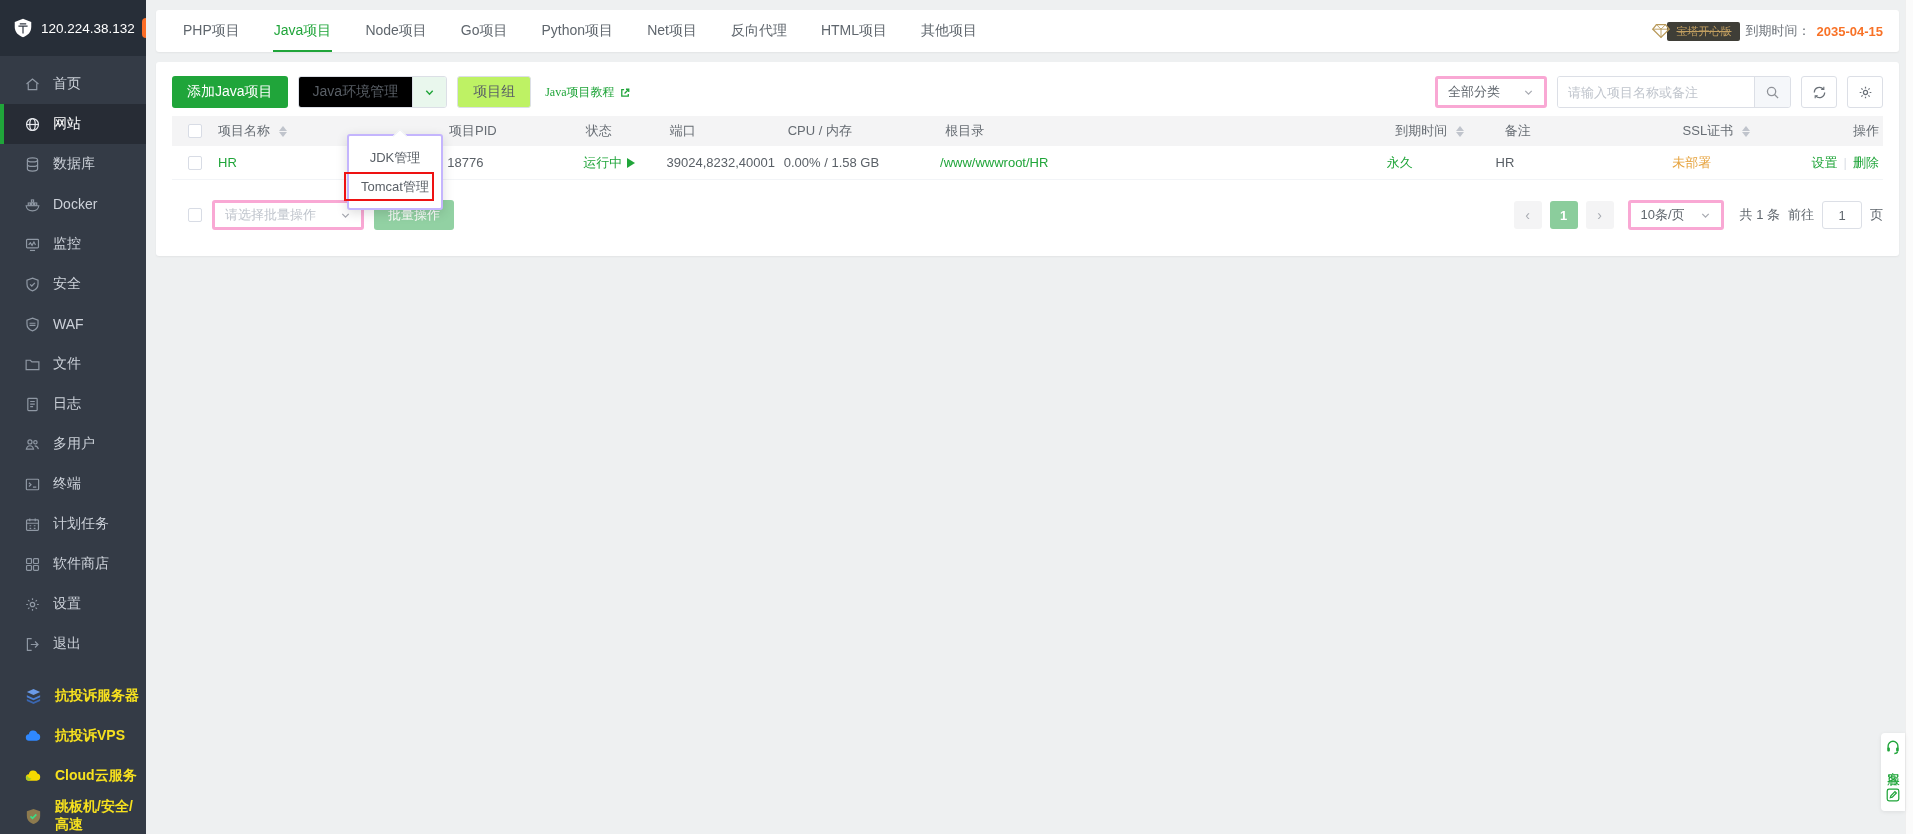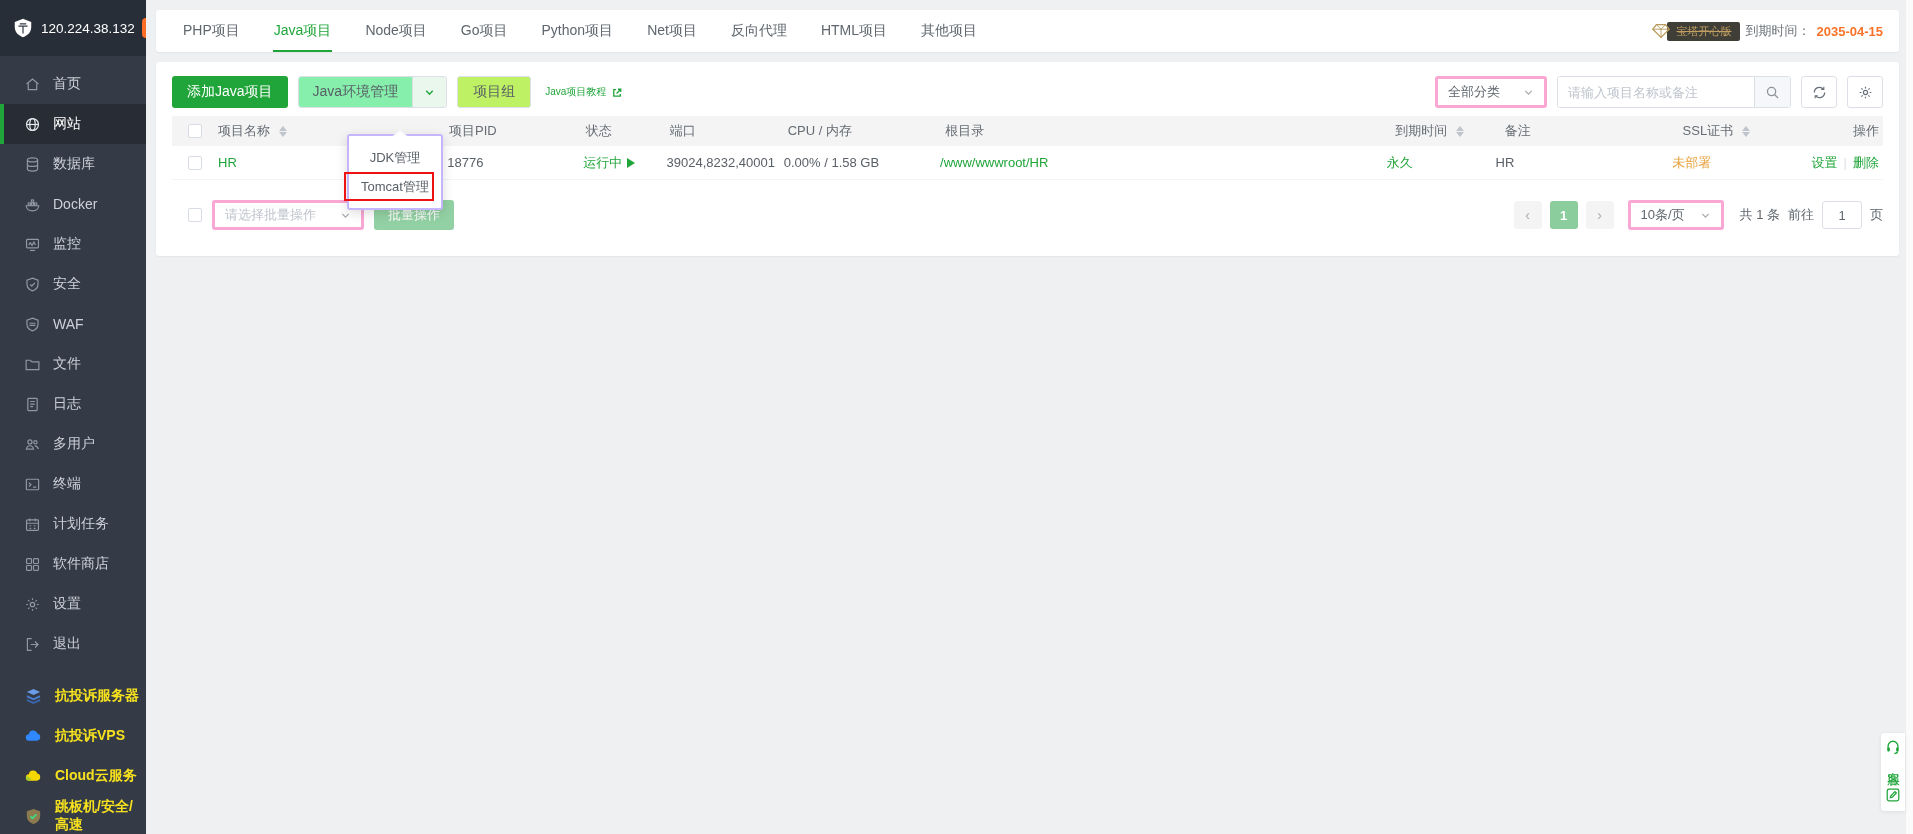--- a/index.html
+++ b/index.html
@@ -33,24 +33,24 @@
   .lic-pill { display:flex; align-items:center; gap:2px; }
   .lic-badge { background:#3f3e37; color:#c3a061; font-size:11px; padding:2px 8px 2px 10px; border-radius:2px; margin-left:-6px; text-decoration:line-through; }
   .lic-date { color:#f87227; font-weight:bold; }
 
   .main-card { margin-top:10px; padding:14px 16px 26px; position:relative; }
 
   
   .toolbar { display:flex; align-items:center; gap:10px; }
   .btn-primary { height:32px; background:#20a53a; border:none; border-radius:3px; color:#fff; font-size:14px; padding:0 15px; cursor:pointer; font-family:inherit; }
   .split { display:flex; height:32px; border:1px solid #dcdfe6; border-radius:3px; overflow:hidden; cursor:pointer; }
-  .split-label { padding:0 14px; display:flex; align-items:center; font-size:14px; color:#595f66; background:#86efac; }
+  .split-label { padding:0 14px; display:flex; align-items:center; font-size:14px; color:#595f66; background:#000000; }
   .split-caret { width:34px; background:#e9f7ed; border-left:1px solid #dcdfe6; display:flex; align-items:center; justify-content:center; color:#20a53a; }
   .btn-plain { height:32px; background:#bef264; border:1px solid #dcdfe6; border-radius:3px; color:#595f66; font-size:14px; padding:0 15px; cursor:pointer; font-family:inherit; }
-  .tutorial { display:flex; align-items:center; gap:5px; color:#20a53a; font-size:10px; margin-left:4px; text-decoration:none; cursor:pointer; }
+  .tutorial { display:flex; align-items:center; gap:5px; color:#20a53a; font-size:12px; margin-left:4px; text-decoration:none; cursor:pointer;font-family:Liberation Serif, serif; }
   .tb-right { margin-left:auto; display:flex; align-items:center; gap:10px; }
   .sel { height:32px; border:3px solid #f9a8d4; border-radius:3px; background:#fff; display:flex; align-items:center; justify-content:space-between; padding:0 10px; font-size:13px; color:#5f666d; cursor:pointer; }
   .sel .car { color:#a8abb2; }
   .cat-sel { width:112px; }
   .search { width:234px; height:32px; border:1px solid #dcdfe6; border-radius:3px; display:flex; overflow:hidden; background:#fff; }
   .search input { flex:1; border:none; outline:none; padding:0 10px; font-size:13px; color:#333; font-family:inherit; }
   .search input::placeholder { color:#bfc4cc; }
   .search-btn { width:38px; background:#f5f7fa; border:none; border-left:1px solid #dcdfe6; display:flex; align-items:center; justify-content:center; cursor:pointer; color:#909399; }
   .icon-btn { width:36px; height:32px; background:#fff; border:1px solid #dcdfe6; border-radius:3px; display:flex; align-items:center; justify-content:center; color:#6b7178; cursor:pointer; }
 

